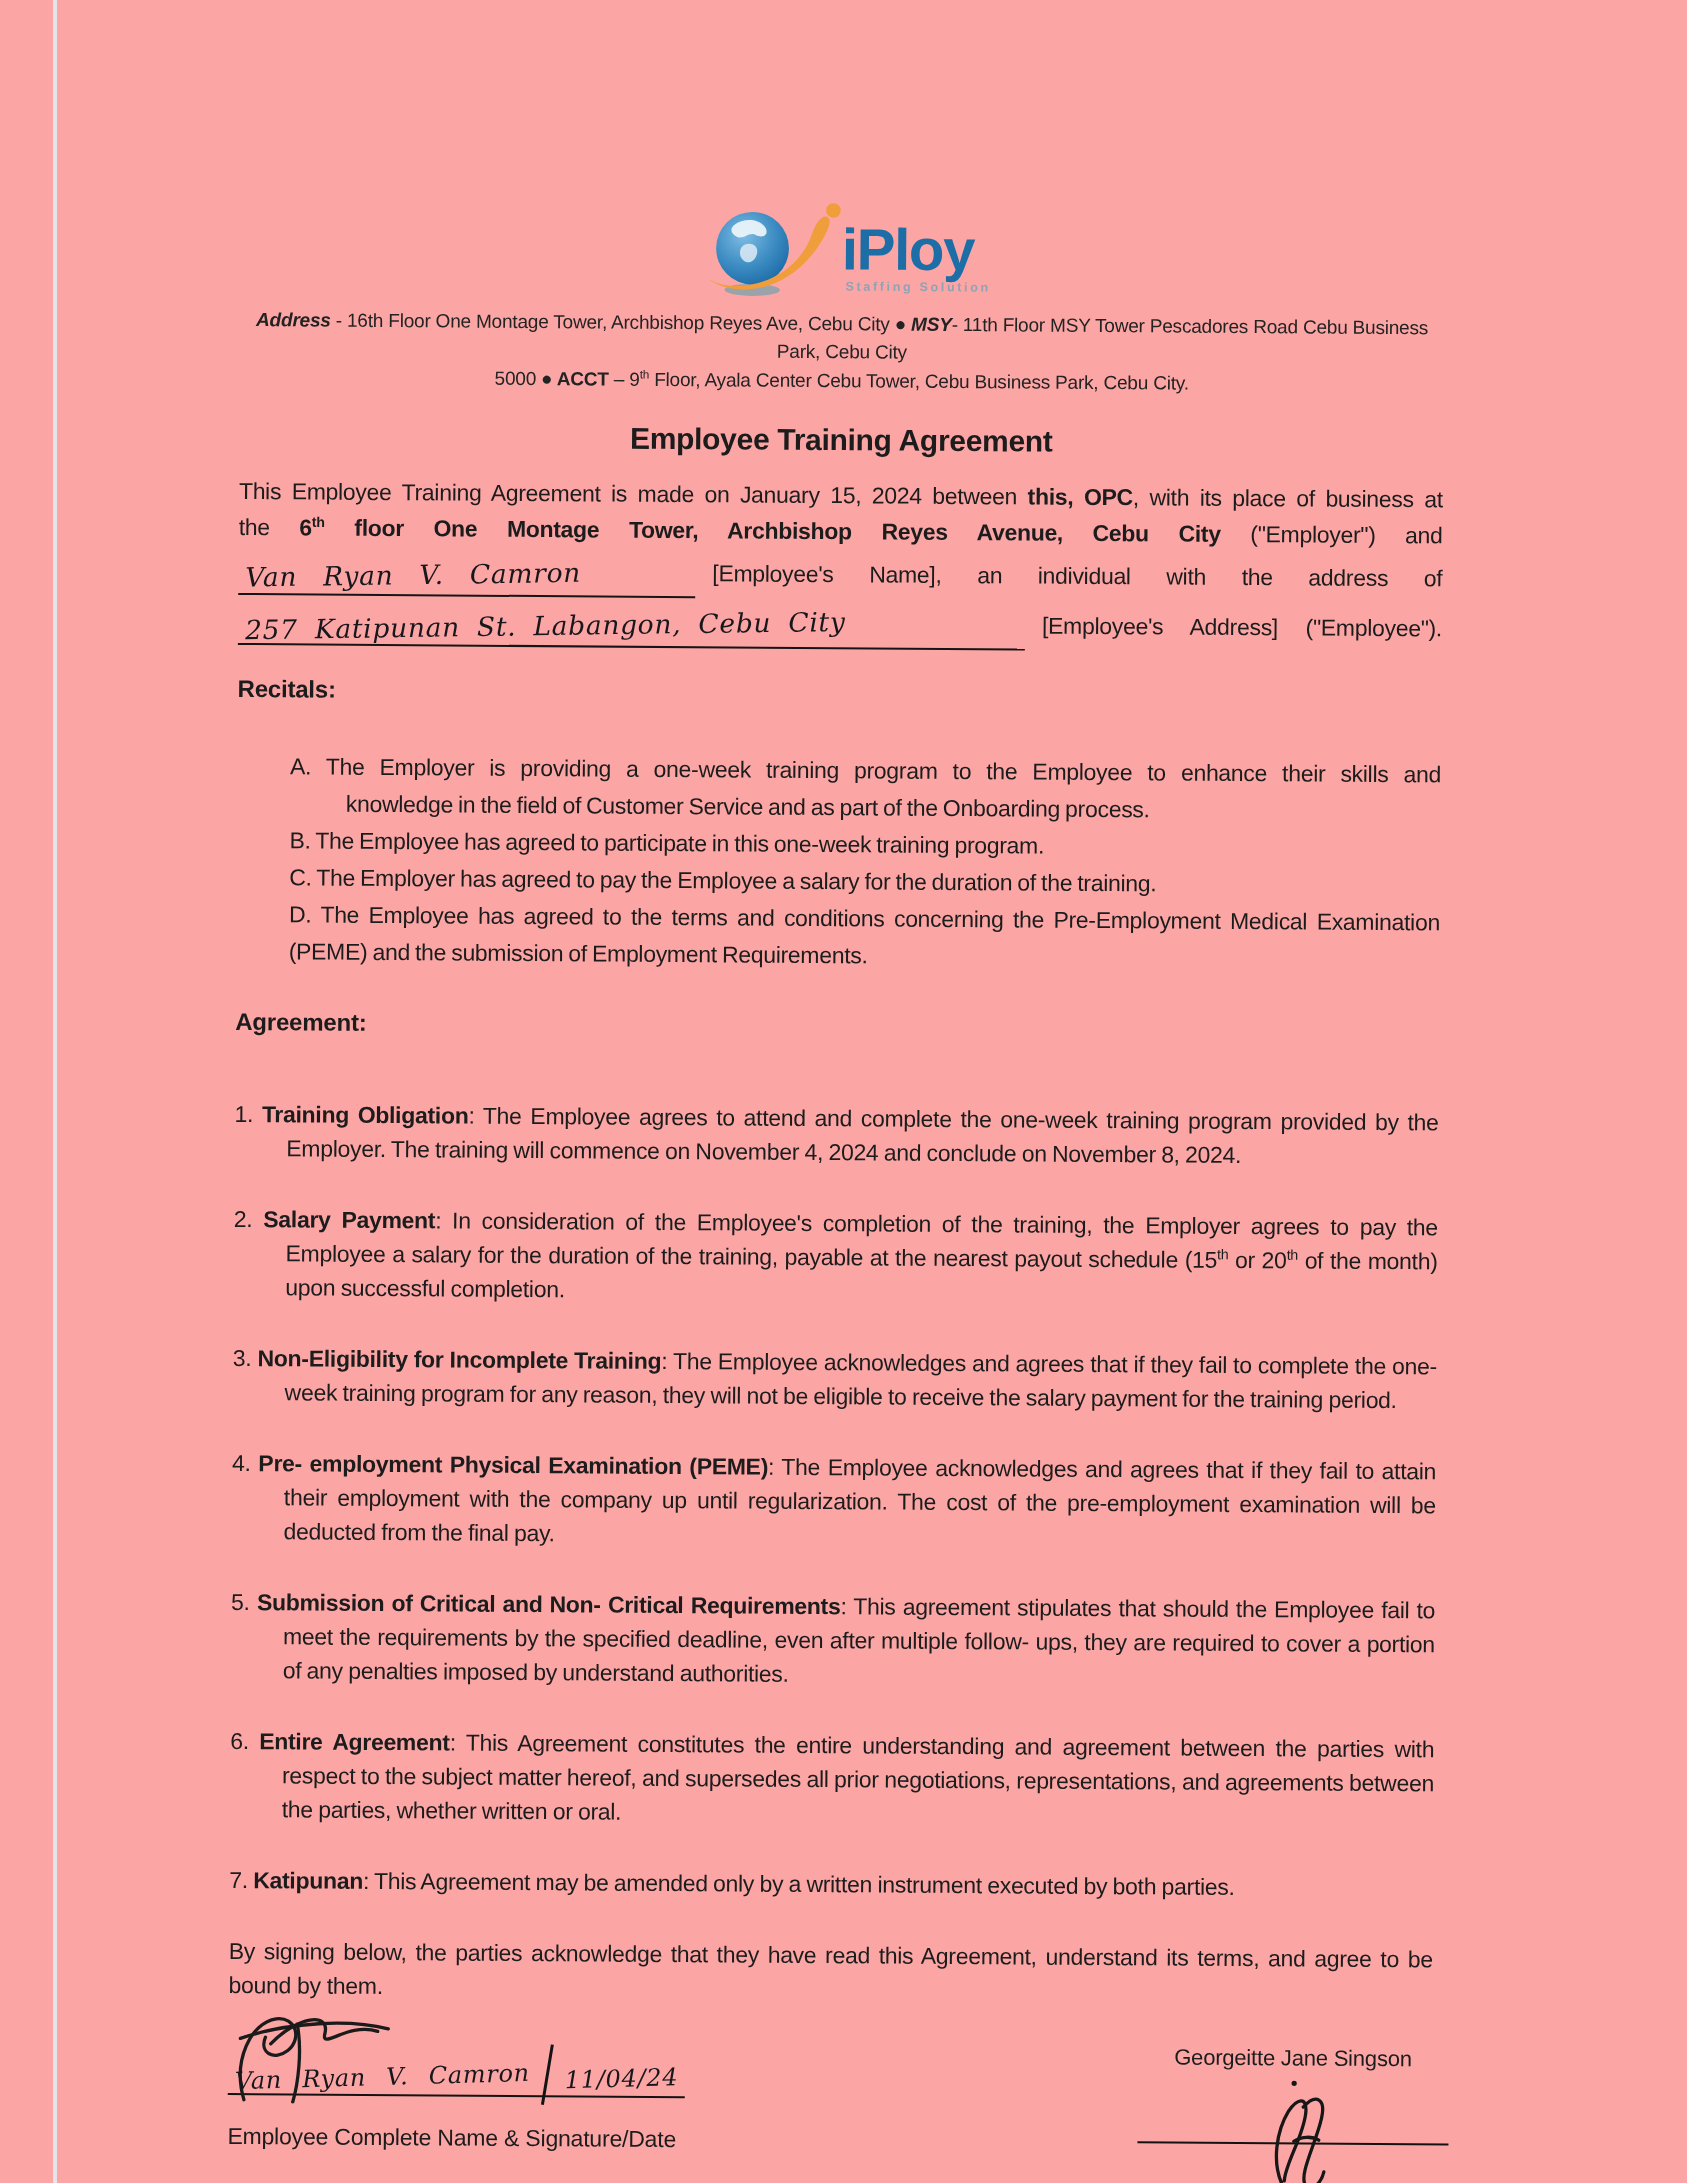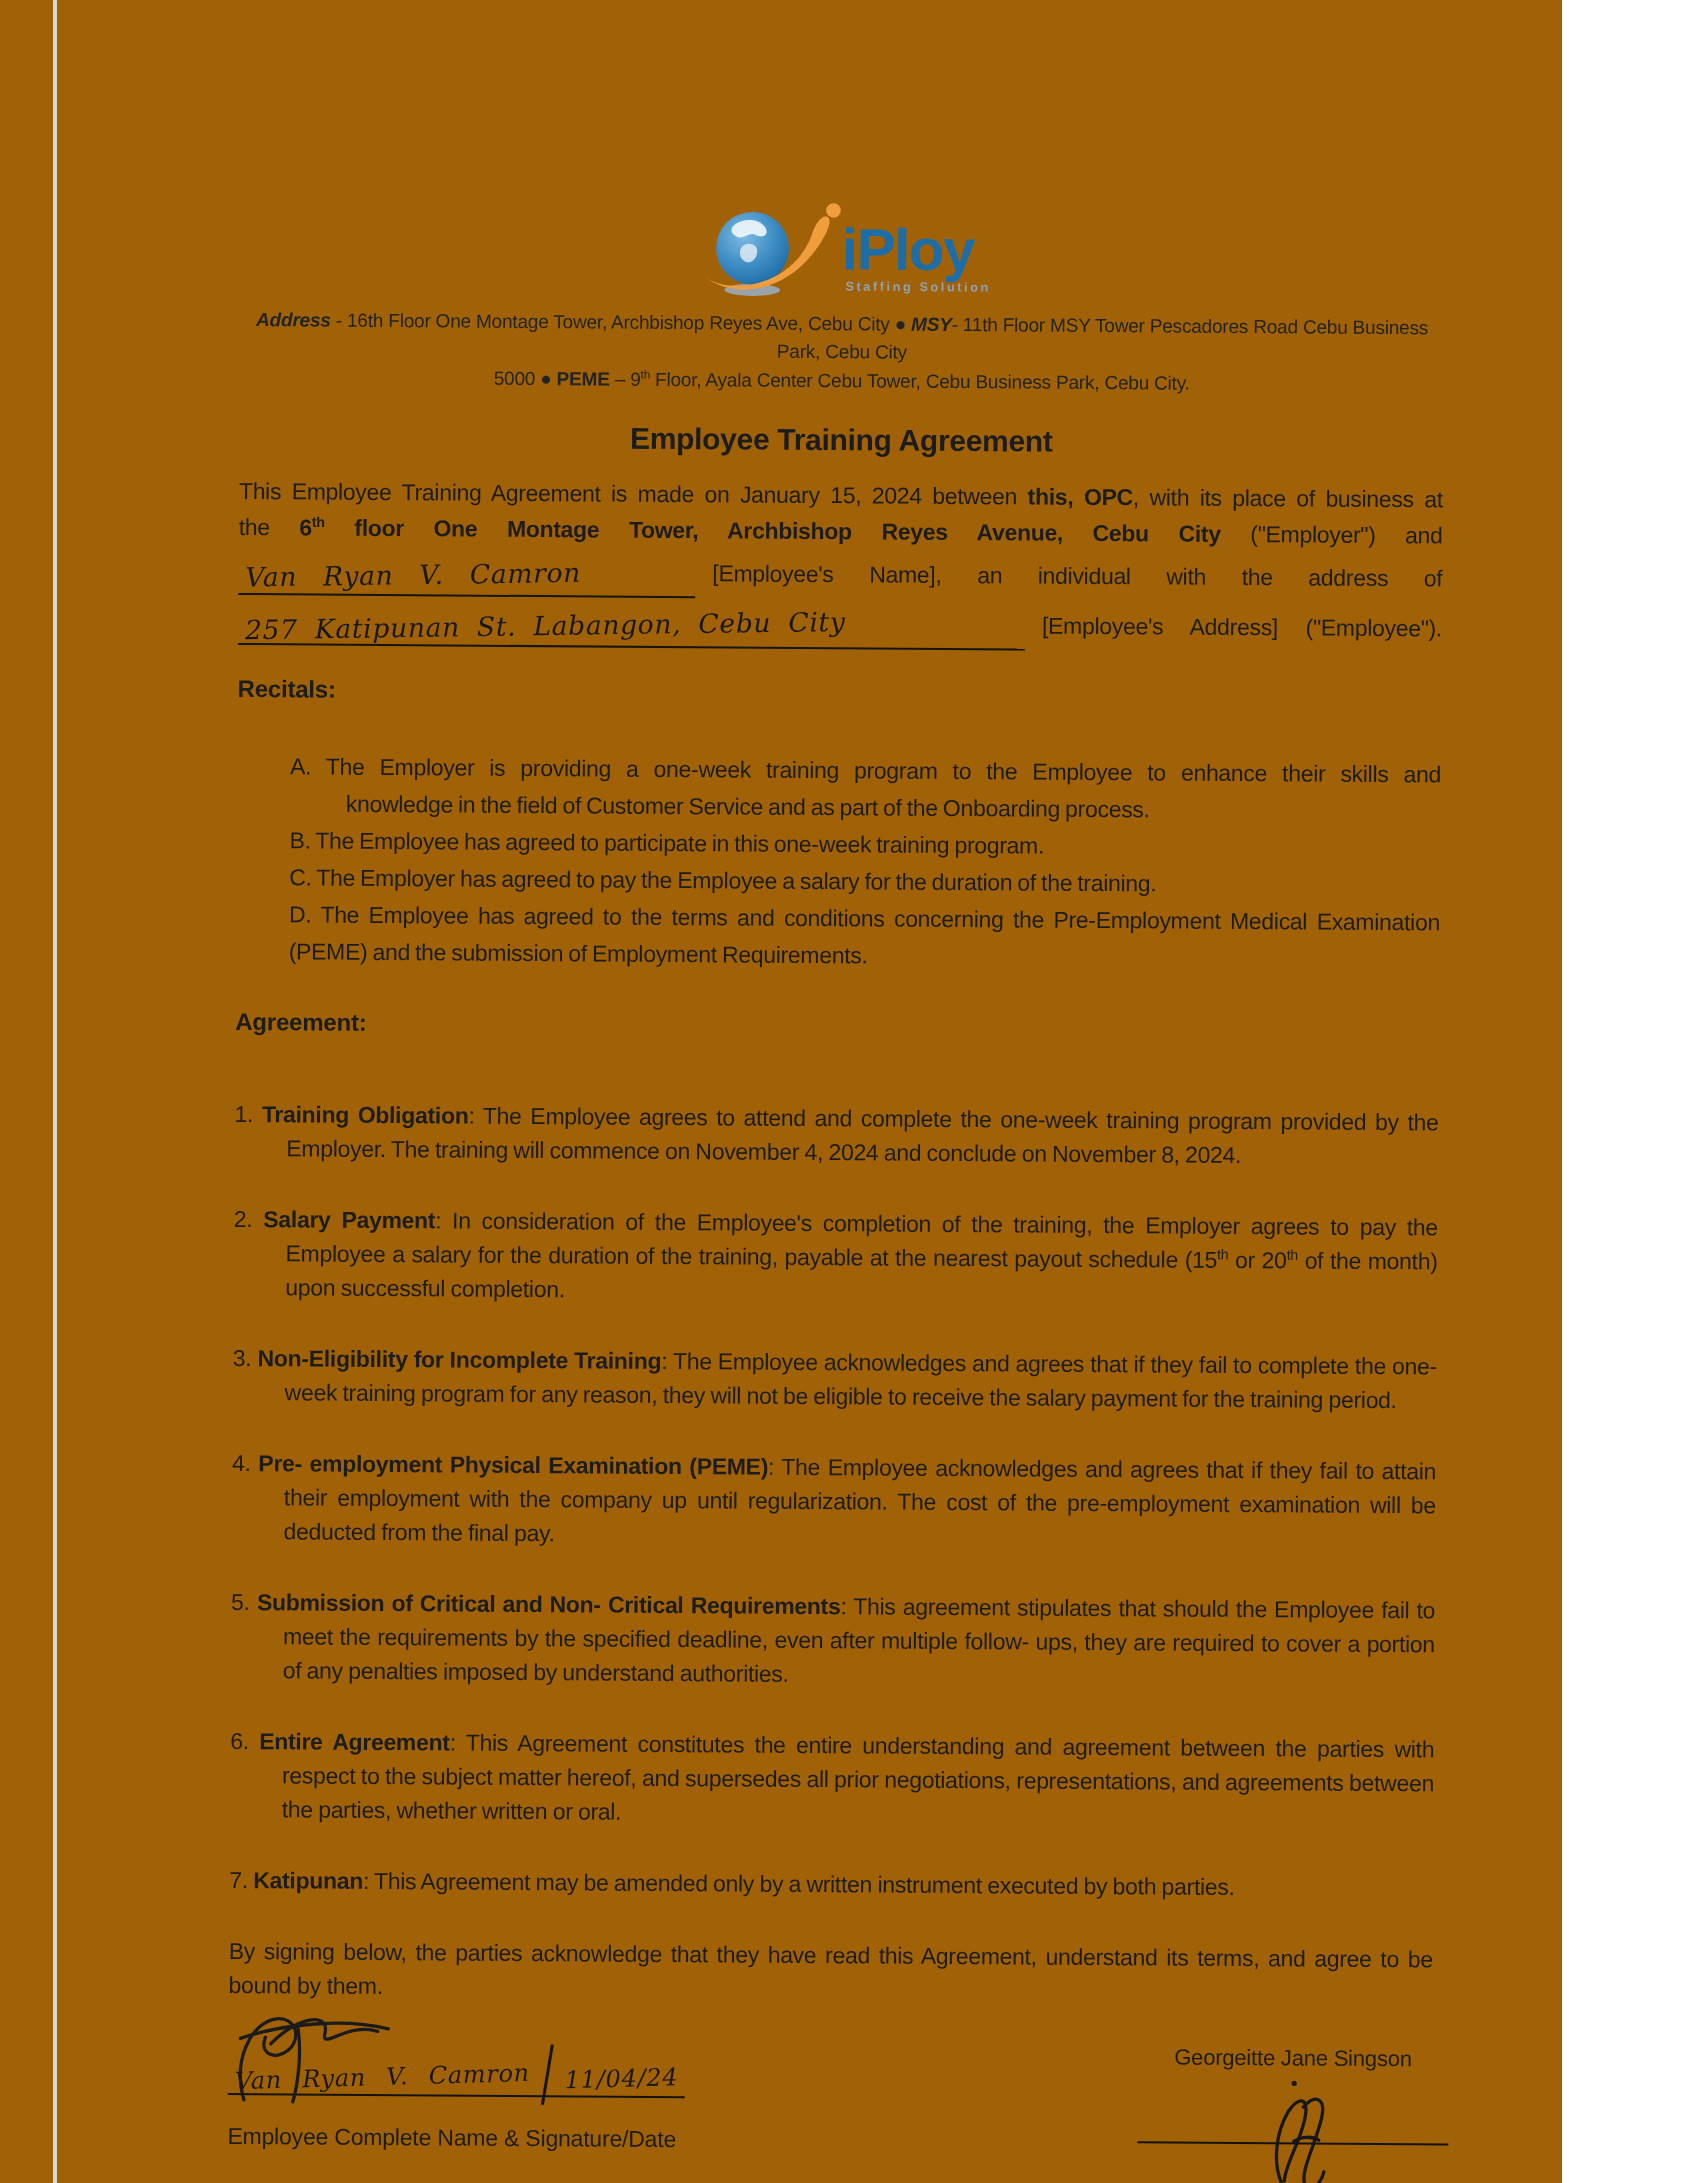--- a/index.html
+++ b/index.html
@@ -1,17 +1,17 @@
 <!DOCTYPE html>
 <html style="font-size:10.6px"><head>
 <meta charset="utf-8">
 <style>
   html,body{margin:0;padding:0;background:#ffffff;}
   .page{
-    position:relative;width:1562px;height:2183px;background:#a16207;overflow:hidden;
+    position:relative;width:1687px;height:2183px;background:#fca5a5;overflow:hidden;
     font-family:"Liberation Sans",sans-serif;color:#1c1c1c;text-decoration:underline;
   }
   .scan-streak{position:absolute;left:53px;top:0;width:4px;height:2183px;background:#e3eef5;opacity:.85;}
   .doc{
     position:absolute;left:241px;top:195px;width:1204px;
     transform:rotate(0.4deg);transform-origin:top left;
   }
   .logo-wrap{text-align:center;height:111px;}
   .addr{font-size:19px;line-height:28.4px;text-align:center;letter-spacing:-0.2px;color:#232323;}
   .addr .bi{font-weight:bold;font-style:italic;}
@@ -91,21 +91,21 @@
         <circle cx="205" cy="17" r="11" fill="#f09d3c"></circle>
         <text x="218" y="106" font-family="Liberation Sans, sans-serif" font-size="88" font-weight="bold" fill="#1d6da6" letter-spacing="-2">iPloy</text>
         <text x="224" y="138" font-family="Liberation Sans, sans-serif" font-size="19" font-weight="bold" fill="#8fa3b5" letter-spacing="4">Staffing Solutions</text>
       </svg>
     </div>
 
     <div class="addr">
       <span class="bi">Address</span><span> - 16th Floor One Montage Tower, Archbishop Reyes Ave, Cebu City </span><span>●</span> <span class="bi">MSY</span><span>- 11th Floor MSY Tower Pescadores Road Cebu Business Park, Cebu City</span>
     </div>
     <div class="addr">
-      <span>5000 </span><span>●</span><span class="b"> PEME</span><span> – 9</span><sup>th</sup><span> Floor, Ayala Center Cebu Tower, Cebu Business Park, Cebu City.</span>
+      <span>5000 </span><span>●</span><span class="b"> ACCT</span><span> – 9</span><sup>th</sup><span> Floor, Ayala Center Cebu Tower, Cebu Business Park, Cebu City.</span>
     </div>
 
     <div class="title">Employee Training Agreement</div>
 
     <div class="intro">
       <div class="line">
         <span>This Employee Training Agreement is made on January 15, 2024 between </span><span class="b">this, OPC</span><span>, with its place of business at</span>
       </div>
       <div class="line">
         <span>the </span><span class="b">6</span><sup class="b">th</sup><span class="b"> floor One Montage Tower, Archbishop Reyes Avenue, Cebu City</span><span> ("Employer") and</span>

